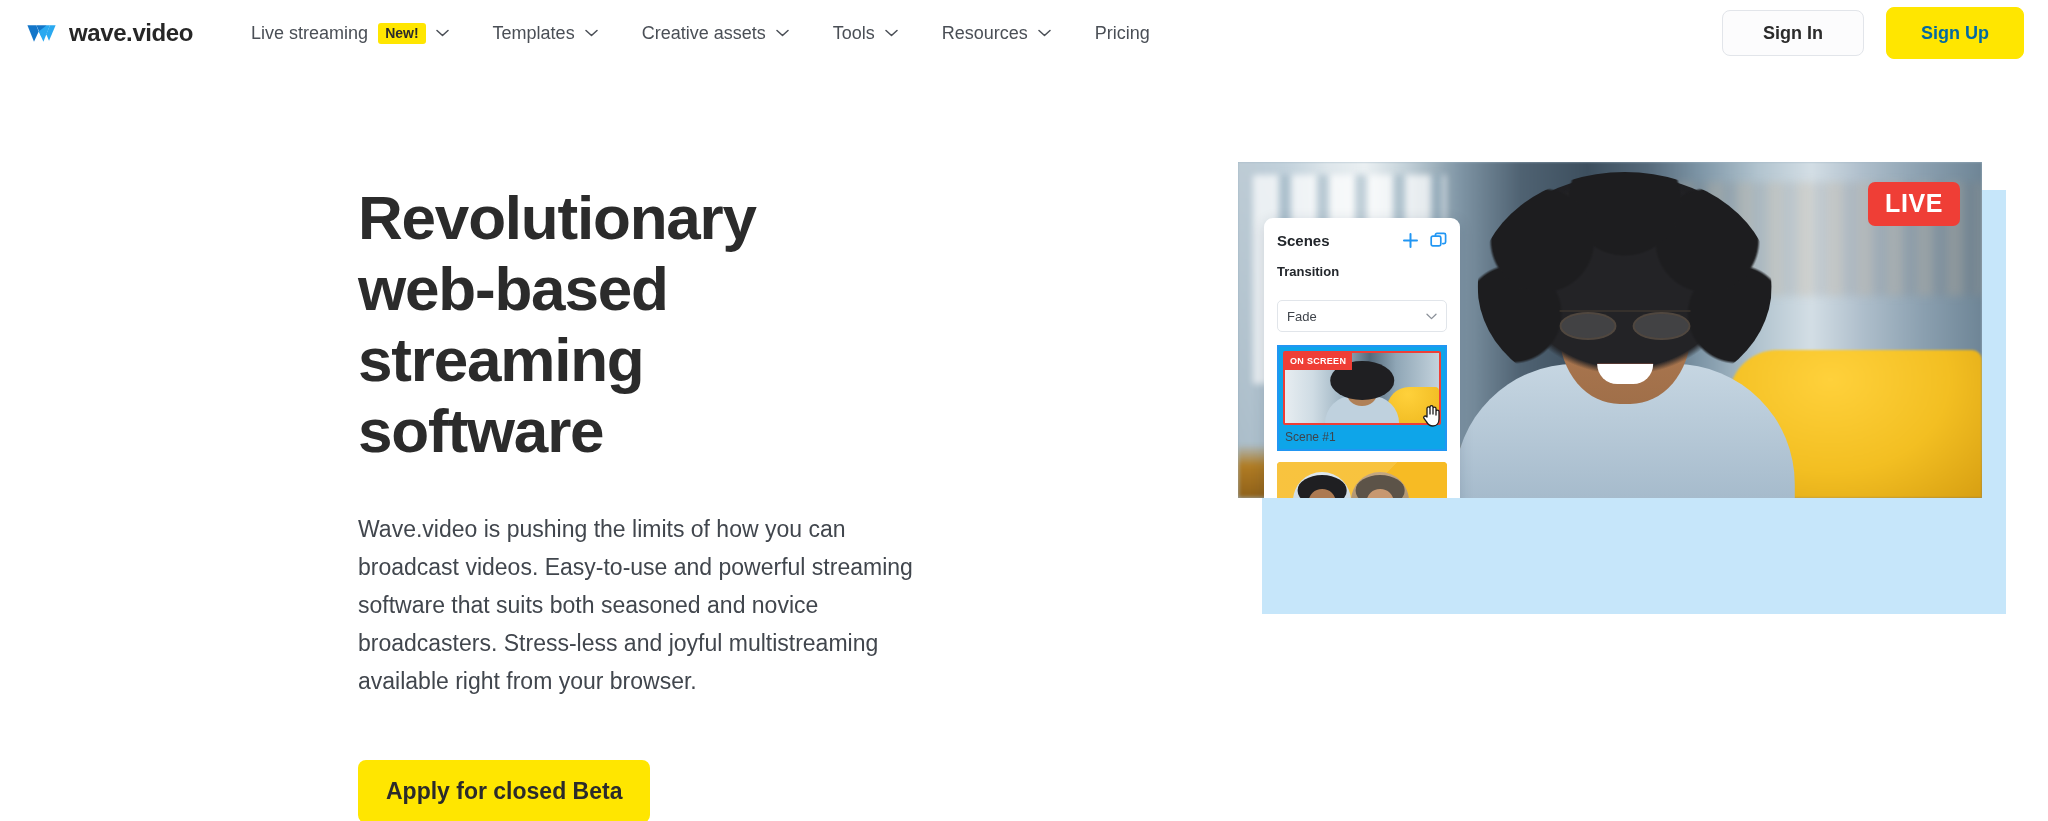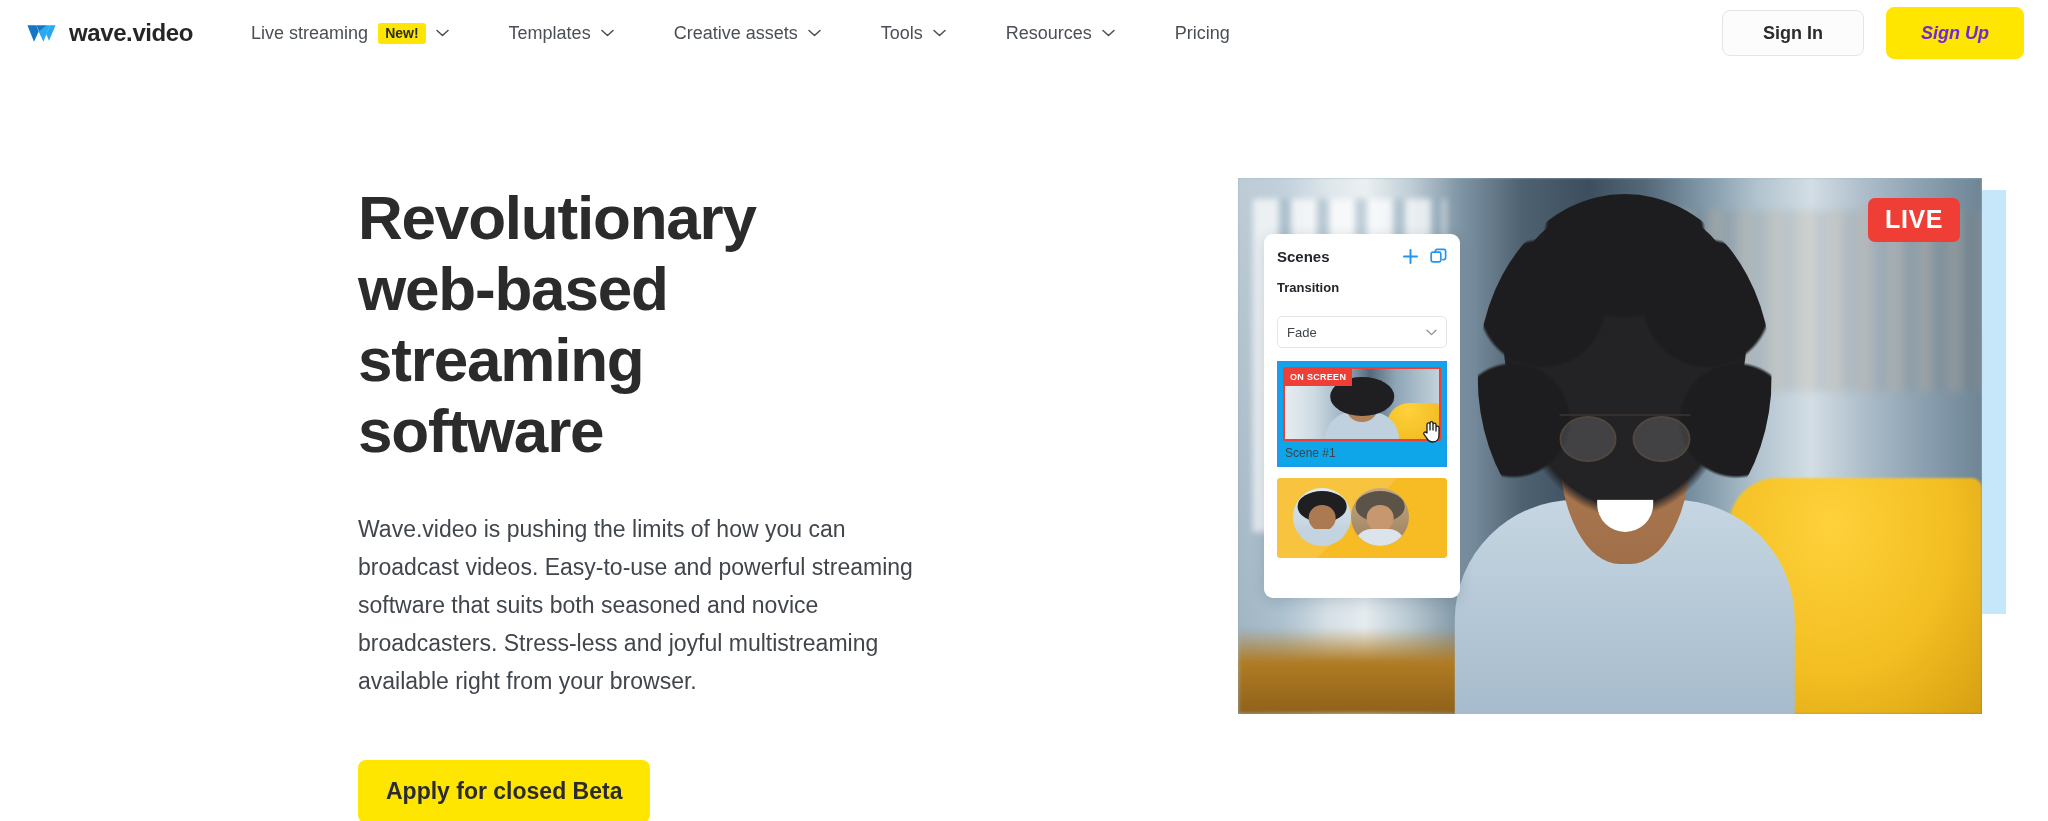--- a/index.html
+++ b/index.html
@@ -41,21 +41,21 @@
     font-size: 24px;
     font-weight: 700;
     color: #262626;
     letter-spacing: -0.4px;
     white-space: nowrap;
   }
 
   .nav {
     display: flex;
     align-items: center;
-    gap: 16px;
+    gap: 0px;
     flex: 1;
   }
   .nav-item {
     display: flex;
     align-items: center;
     gap: 8px;
     padding: 10px 22px;
     font-size: 18px;
     color: #4a4f56;
     cursor: pointer;
@@ -103,23 +103,22 @@
   }
   .btn-signin {
     background: #fcfcfd;
     border: 1px solid #e2e5ea;
     color: #2b2b2b;
     padding: 13px 40px;
   }
   .btn-signup {
     background: #ffe600;
     border: 1px solid #ffe600;
-    color: #6d28d9;
+    color: #0369a1;
     padding: 16px 34px;
-    font-style: italic;
   }
 
   
   .hero {
     display: flex;
     padding: 96px 0 0 0;
     position: relative;
     justify-content: space-between;
   }
 
@@ -177,23 +176,23 @@
     left: 24px;
     top: 28px;
     width: 744px;
     height: 424px;
     background: #c6e6fa;
   }
 
   .stream-frame {
     position: absolute;
     left: 0;
-    top: 16px;
+    top: 0;
     width: 744px;
-    height: 536px;
+    height: 336px;
     overflow: hidden;
     background: linear-gradient(180deg,#9fb5c4 0%,#8fa8ba 100%);
   }
 
   
   .photo-bg {
     position: absolute;
     inset: 0;
     background:
       linear-gradient(100deg, rgba(255,255,255,.55) 0%, rgba(255,255,255,0) 26%),

